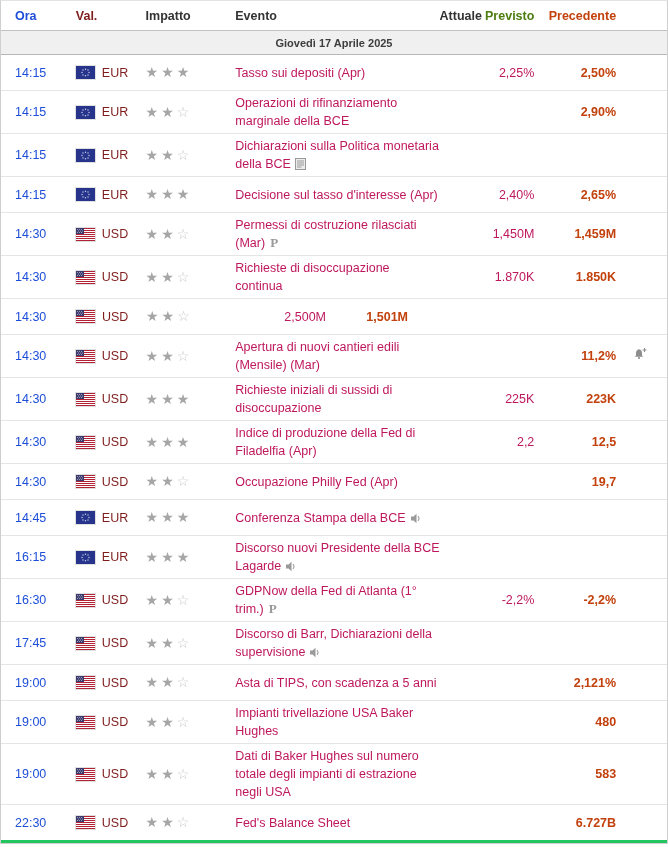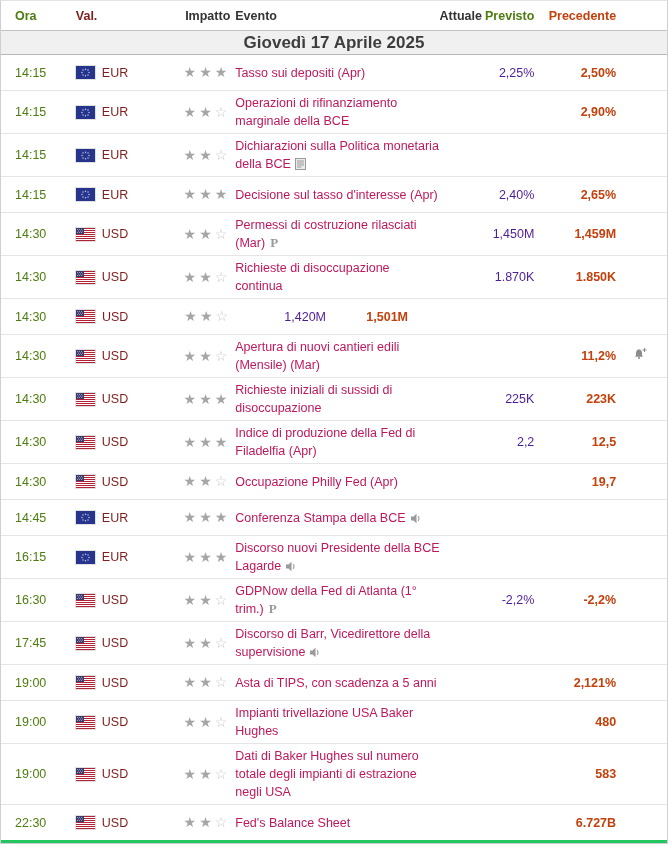--- a/index.html
+++ b/index.html
@@ -1,29 +1,29 @@
 <!DOCTYPE html>
 <html style="--star-filled: #a6a6a6; --star-empty: #c8c8c8; --day-bg: #f0f0f0; --row-border: #e5e5e5;"><head>
 <meta charset="utf-8">
 <style>
   html,body{margin:0;padding:0;background:#fff;}
   body{font-family:"Liberation Sans","DejaVu Sans",sans-serif;color:#333;}
   .calendar{width:666px;border:1px solid #cfcfcf;border-top:1px solid #e3e3e3;background:#fff;}
   
   .hdr{display:flex;align-items:center;height:29px;font-size:12.5px;font-weight:bold;color:#333;border-bottom:1px solid #c2c2c2;}
   .day-row{height:23px;display:flex;align-items:center;justify-content:center;background:var(--day-bg,#f0f0f0);
-    border-bottom:1px solid #b7b7b7;font-size:17px;font-weight:bold;color:#3d3d3d;}
+    border-bottom:1px solid #b7b7b7;font-size:11px;font-weight:bold;color:#3d3d3d;}
   
   .c{box-sizing:border-box;}
-  .time{width:75px;padding-left:14px;color:#4d7c0f;}
+  .time{width:75px;padding-left:14px;color:#1d4ed8;}
   .cur{width:70px;display:flex;align-items:center;gap:7px;color:#7f1d1d;}
-  .imp{width:85px;letter-spacing:3px;text-align:right;}
+  .imp{width:85px;letter-spacing:3px;}
   .evt{width:210px;padding-left:5px;}
   .act{width:40px;text-align:right;padding-right:12px;}
-  .fore{width:63px;text-align:right;padding-right:8px;color:#4c1d95;}
+  .fore{width:63px;text-align:right;padding-right:8px;color:#be185d;}
   .prev{width:80px;text-align:right;padding-right:6px;font-weight:bold;color:#c2410c;}
   .tail{width:45px;padding-left:11px;}
   
   .row{display:flex;align-items:center;min-height:29px;padding:3px 0;border-bottom:1px solid var(--row-border,#e5e5e5);font-size:12.5px;line-height:18px;}
   .row:last-child{border-bottom:3px solid #22c55e;}
   .evt-link{color:#be185d;cursor:pointer;}
   .num{font-size:12.5px;}
   
   .star{font-size:14px;}
   .star.f{color:var(--star-filled,#a6a6a6);}
@@ -268,21 +268,21 @@
                 <circle cx="1.5" cy="4.5" r="0.45"></circle>
                 <circle cx="3.5" cy="4.5" r="0.45"></circle>
                 <circle cx="5.5" cy="4.5" r="0.45"></circle>
               </g>
             </svg>
           </span>
           <span>USD</span>
         </div>
         <div class="c imp"><span class="star f">★</span><span class="star f">★</span><span class="star e">☆</span></div>
         <div class="c act num"></div>
-        <div class="c fore num">1,420M</div>
+        <div class="c fore num">2,500M</div>
         <div class="c prev num">1,501M</div>
         <div class="c tail"></div>
       </div>
       <div class="row">
         <div class="c time">14:30</div>
         <div class="c cur">
           <span class="flag">
             <svg width="19" height="13" viewBox="0 0 19 13">
               <rect width="19" height="13" fill="#fff"></rect>
               <g fill="#b22234">
@@ -558,21 +558,21 @@
                 <circle cx="6.5" cy="3" r="0.45"></circle>
                 <circle cx="1.5" cy="4.5" r="0.45"></circle>
                 <circle cx="3.5" cy="4.5" r="0.45"></circle>
                 <circle cx="5.5" cy="4.5" r="0.45"></circle>
               </g>
             </svg>
           </span>
           <span>USD</span>
         </div>
         <div class="c imp"><span class="star f">★</span><span class="star f">★</span><span class="star e">☆</span></div>
-        <div class="c evt"><span class="evt-link">Discorso di Barr, Vicedirettore della supervisione</span><span class="ev-ic"><svg width="12" height="11" viewBox="0 0 12 11">
+        <div class="c evt"><span class="evt-link">Discorso di Barr, Dichiarazioni della supervisione</span><span class="ev-ic"><svg width="12" height="11" viewBox="0 0 12 11">
               <polygon points="1,3.5 3.5,3.5 6.5,0.8 6.5,10.2 3.5,7.5 1,7.5" fill="#9a9a9a"></polygon>
               <path d="M8 3.2 A3.2 3.2 0 0 1 8 7.8" stroke="#9a9a9a" stroke-width="1.1" fill="none"></path>
             </svg></span></div>
         <div class="c act num"></div>
         <div class="c fore num"></div>
         <div class="c prev num"></div>
         <div class="c tail"></div>
       </div>
       <div class="row">
         <div class="c time">19:00</div>

